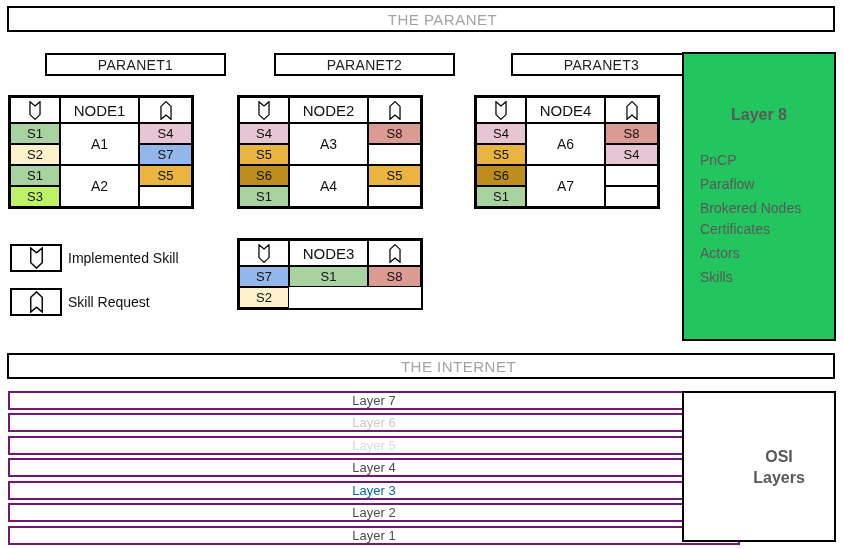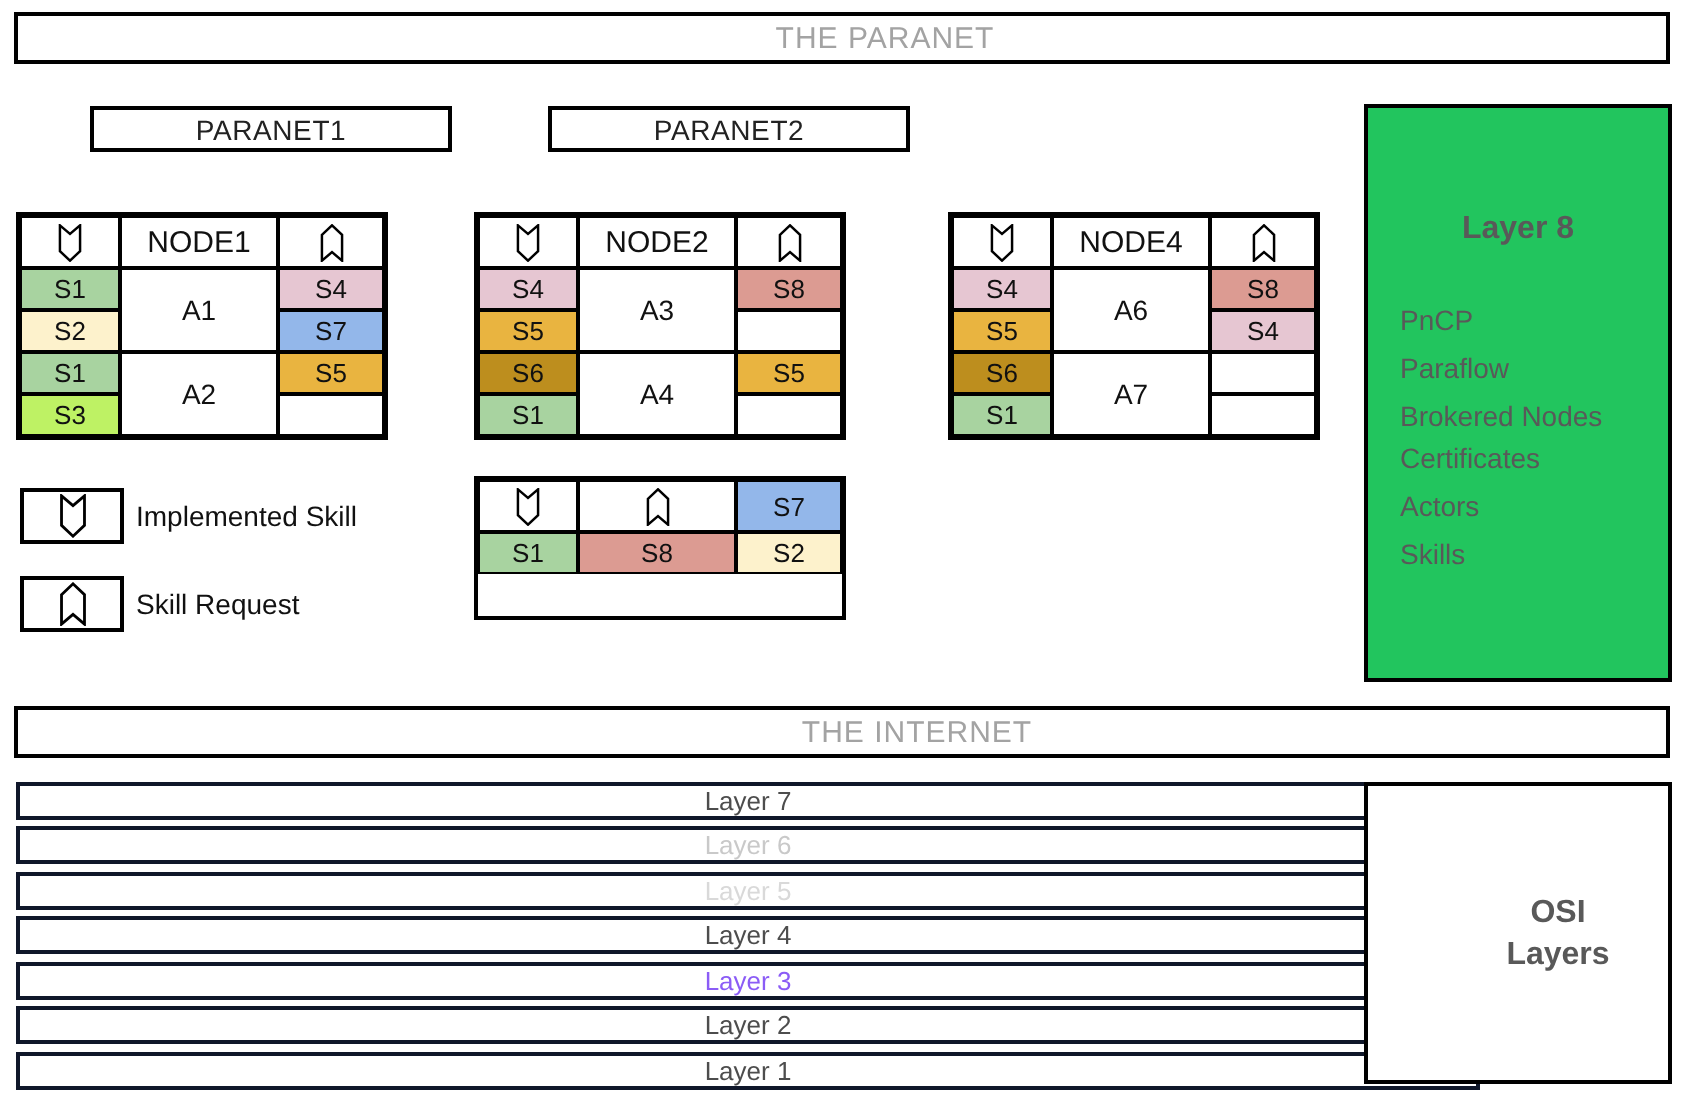--- a/index.html
+++ b/index.html
@@ -21,21 +21,21 @@
     border:2px solid #000; background:#fff;
     display:flex; align-items:center; justify-content:center;
     font-size:14px; color:#222; letter-spacing:0.3px;margin-left:36px;
   }
 
   .tbl {
     position:absolute; display:grid;
     grid-template-columns:50px 79px 53px;
     border:2px solid #000; background:#fff;
   }
-  .tbl.rows4 { grid-template-rows:26px 21px 21px 21px 21px;margin-top:11px; }
+  .tbl.rows4 { grid-template-rows:26px 21px 21px 21px 21px; }
   .tbl.rows2 { grid-template-rows:26px 21px 21px; }
   .c {
     border:1px solid #000; background:#fff;
     display:flex; align-items:center; justify-content:center;
     font-size:13px; color:#111; overflow:hidden;
   }
   .c.head { font-size:15px; }
   .c.agent { grid-row:span 2; font-size:14px; }
 
   .legend-box {
@@ -53,21 +53,21 @@
     border:2px solid #000; background:#22c55e; color:#595959;
   }
   .layer8 .title {
     margin-top:52px; text-align:center; font-weight:bold; font-size:16px;
   }
   .layer8 .items { margin:26px 8px 0 16px; font-size:14px; }
   .layer8 .items div { line-height:21px; margin-bottom:3px; }
 
   .osi-row {
     position:absolute; left:8px; width:732px; height:19px;
-    border:2px solid #0f172a; background:#fff;
+    border:2px solid #701a75; background:#fff;
     display:flex; align-items:center; justify-content:center;
     font-size:13px;
   }
 
   .osi-box {
     position:absolute; left:682px; top:391px; width:154px; height:151px;
     border:2px solid #000; background:#fff; color:#595959;
     display:flex; flex-direction:column; align-items:center; justify-content:center;
     font-weight:bold; font-size:16px; line-height:21px;padding-left:40px;
   }
@@ -82,20 +82,23 @@
   <div class="banner top">
     <span style="color: rgb(163, 163, 163);">THE PARANET</span>
   </div>
 
   <div class="pnet-label" style="left:9px">
       <span>PARANET1</span>
     </div>
   <div class="pnet-label" style="left:238px">
       <span>PARANET2</span>
     </div>
+  <div class="pnet-label" style="left:475px">
+      <span>PARANET3</span>
+    </div>
 
   <div class="tbl rows4" style="left:8px; top:95px">
     <div class="c head">
       <svg class="rib" width="12" height="19" viewBox="0 0 12 20">
           <polygon points="0.7,0.7 6,5.2 11.3,0.7 11.3,14.3 6,19.3 0.7,14.3" fill="#fff" stroke="#000" stroke-width="1.3"></polygon>
         </svg>
     </div>
     <div class="c head">NODE1</div>
     <div class="c head">
       <svg class="rib" width="12" height="19" viewBox="0 0 12 20">
@@ -161,20 +164,21 @@
     <div class="c skill-cell" style="background: rgb(168, 211, 160);">S1</div>
     <div class="c skill-cell"></div>
   </div>
 
   <div class="tbl rows2" style="left:237px; top:238px">
     <div class="c head">
       <svg class="rib" width="12" height="19" viewBox="0 0 12 20">
           <polygon points="0.7,0.7 6,5.2 11.3,0.7 11.3,14.3 6,19.3 0.7,14.3" fill="#fff" stroke="#000" stroke-width="1.3"></polygon>
         </svg>
     </div>
+    <div class="c head">NODE3</div>
     <div class="c head">
       <svg class="rib" width="12" height="19" viewBox="0 0 12 20">
           <polygon points="0.7,5.7 6,0.7 11.3,5.7 11.3,19.3 6,14.8 0.7,19.3" fill="#fff" stroke="#000" stroke-width="1.3"></polygon>
         </svg>
     </div>
     <div class="c skill-cell" style="background: rgb(147, 183, 234);">S7</div>
     <div class="c skill-cell" style="background: rgb(168, 211, 160);">S1</div>
     <div class="c skill-cell" style="background: rgb(220, 155, 146);">S8</div>
     <div class="c skill-cell" style="background: rgb(253, 242, 204);">S2</div>
   </div>
@@ -205,21 +209,21 @@
   </div>
 
   <div class="banner bottom">
     <span style="color: rgb(163, 163, 163); margin-left: 32px;">THE INTERNET</span>
   </div>
 
   <div class="osi-row" style="top: 391px; color: rgb(77, 77, 77);">Layer 7</div>
   <div class="osi-row" style="top: 413px; color: rgb(201, 201, 201);">Layer 6</div>
   <div class="osi-row" style="top: 436px; color: rgb(217, 217, 217);">Layer 5</div>
   <div class="osi-row" style="top: 458px; color: rgb(77, 77, 77);">Layer 4</div>
-  <div class="osi-row" style="top: 481px; color: #8b5cf6; text-align: right;">Layer 3</div>
+  <div class="osi-row" style="top: 481px; color: #0369a1; text-align: right;">Layer 3</div>
   <div class="osi-row" style="top: 503px; color: rgb(77, 77, 77);">Layer 2</div>
   <div class="osi-row" style="top: 526px; color: rgb(77, 77, 77);">Layer 1</div>
 
   <div class="osi-box">
     <div>OSI</div>
     <div>Layers</div>
   </div>
 
 </div>
 

